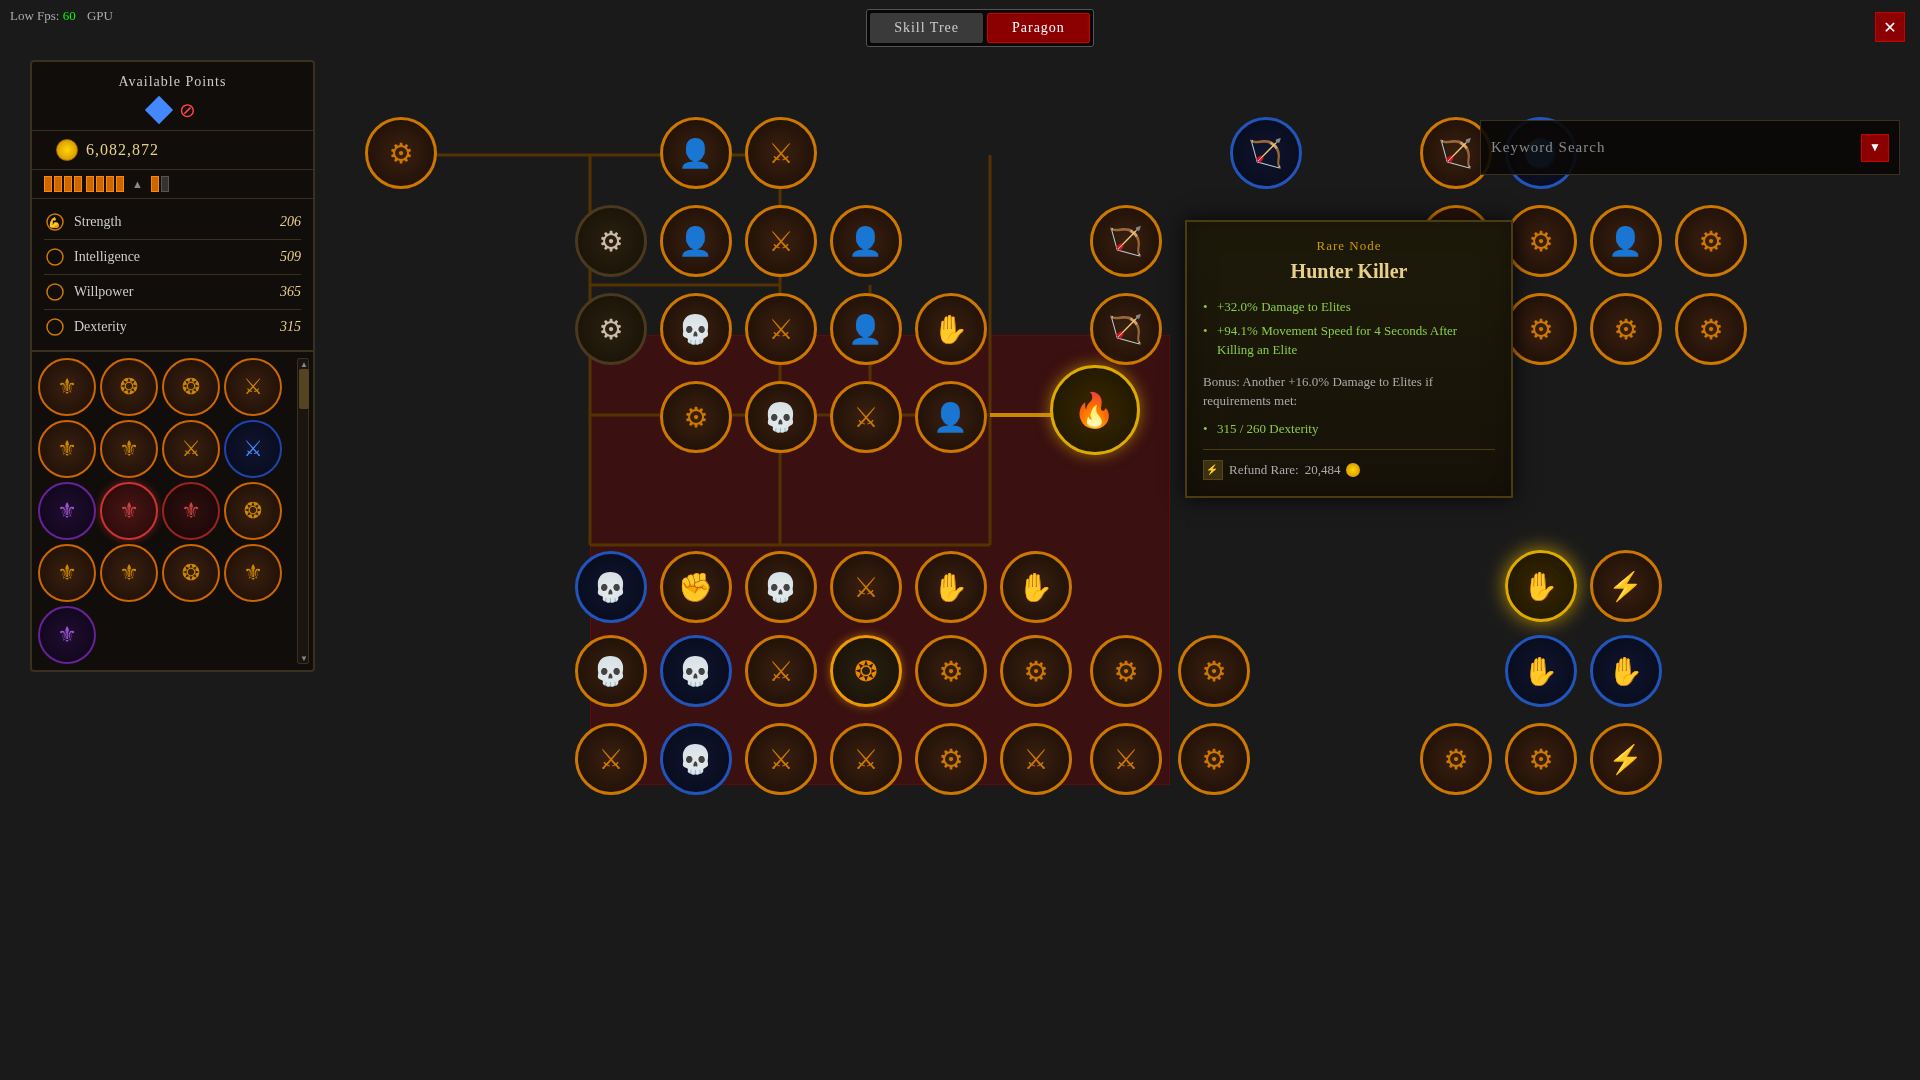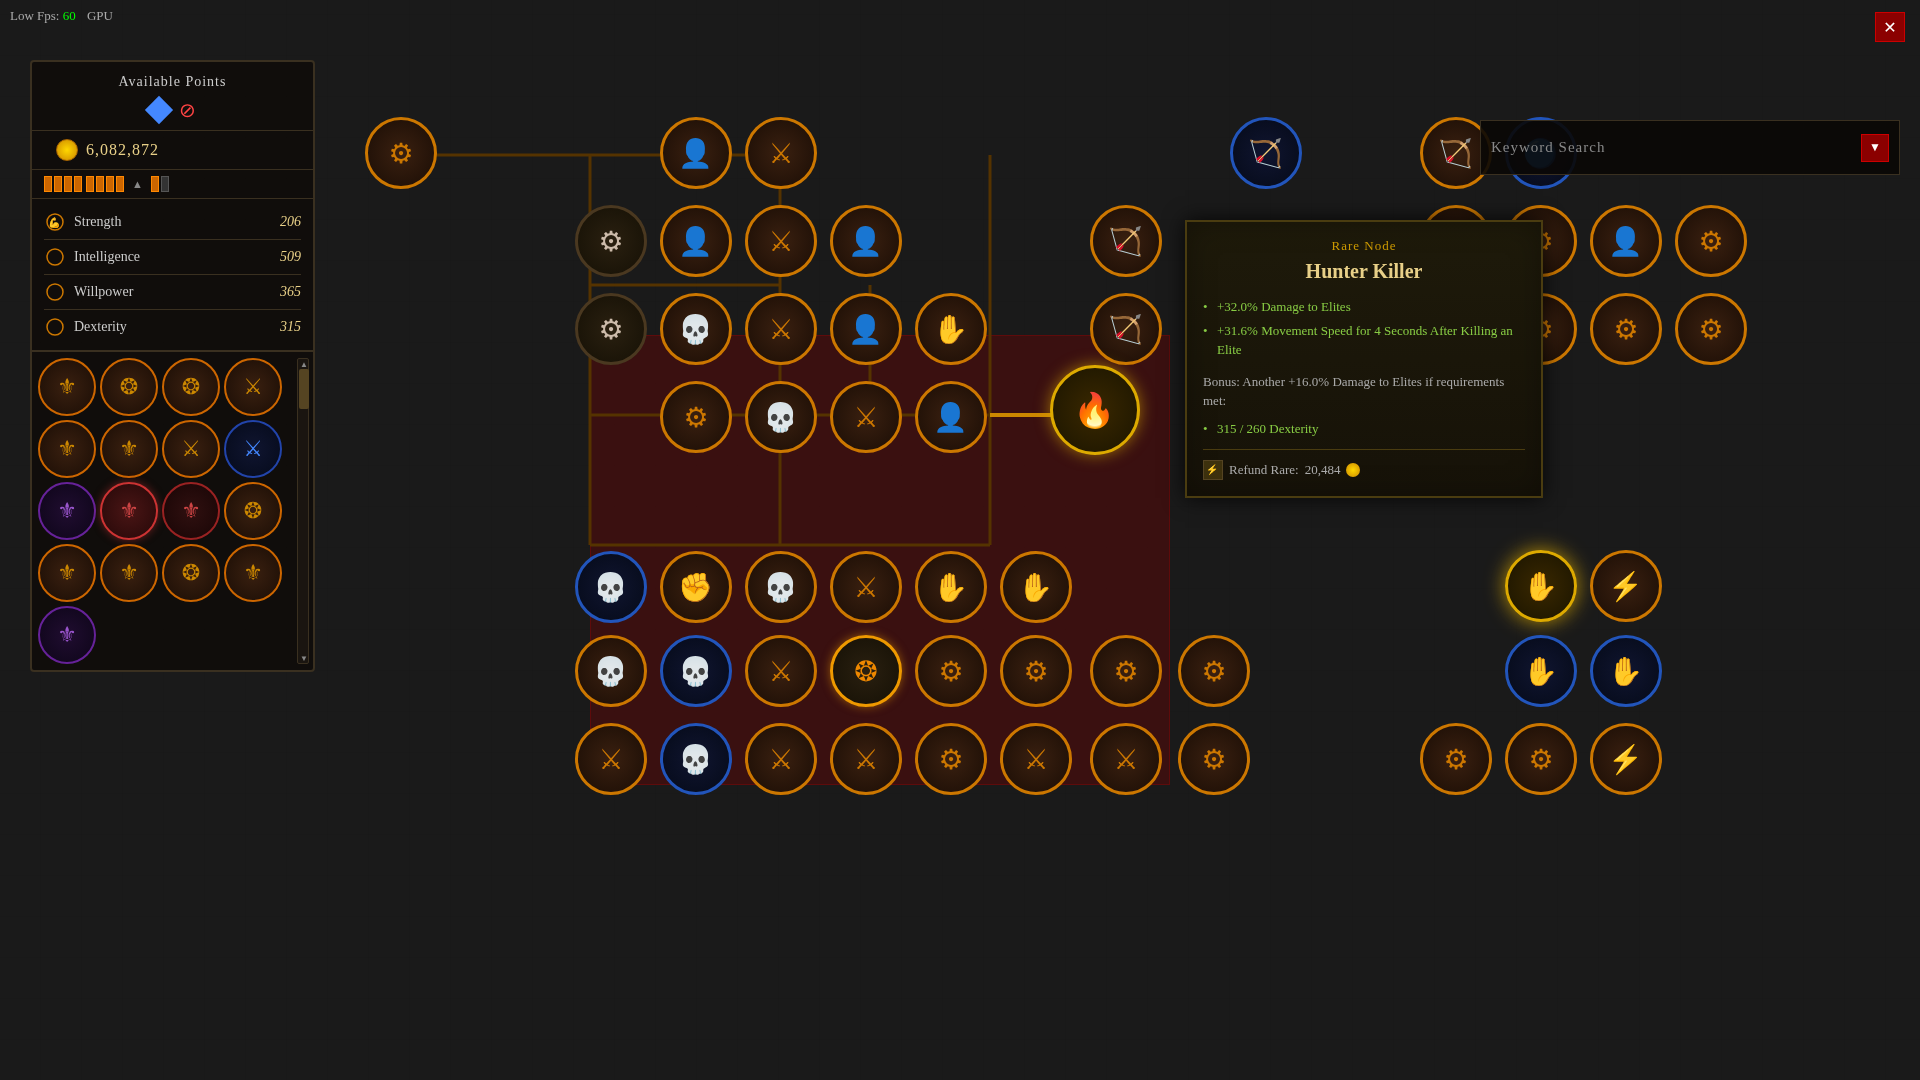--- a/index.html
+++ b/index.html
@@ -428,21 +428,21 @@
     }
 
     .pnode-symbol.blue { color: #4488ff; }
     .pnode-symbol.white { color: #ccbbaa; }
 
     
     .tooltip-box {
       position: absolute;
       left: 895px;
       top: 165px;
-      width: 358px;
+      width: 328px;
       background: linear-gradient(180deg, #1e1a0a 0%, #161208 100%);
       border: 2px solid #4a3c10;
       box-shadow: 0 0 20px rgba(0,0,0,0.8), inset 0 0 30px rgba(0,0,0,0.3);
       z-index: 200;
       padding: 16px;
     }
 
     .tooltip-type {
       color: #cc9900;
       font-size: 13px;
@@ -595,20 +595,24 @@
 
 <div class="bg"></div>
 
 <div class="top-bar">
   <div class="fps-indicator">
     <span class="fps-label">Low Fps:</span>
     <span class="fps-value">60</span>
     <span class="gpu-label">GPU</span>
   </div>
 
+  <div class="tab-group">
+    <button class="tab-btn inactive">Skill Tree</button>
+    <button class="tab-btn active">Paragon</button>
+  </div>
 
   <button class="close-btn">✕</button>
 </div>
 
 <div class="left-panel">
   <div class="available-points-header">
     <div class="available-points-title">Available Points</div>
     <div class="points-icons">
       <span class="diamond-icon"></span>
       <span class="cancel-icon">⊘</span>
@@ -975,21 +979,21 @@
     <div class="pnode orange-node" style="left:1300px;top:668px;">
       <span class="pnode-symbol">⚡</span>
     </div>
   </div>
 
   <div class="tooltip-box">
     <div class="tooltip-type">Rare Node</div>
     <div class="tooltip-name">Hunter Killer</div>
     <ul class="tooltip-bullets">
       <li class="tooltip-bullet">+32.0% Damage to Elites</li>
-      <li class="tooltip-bullet">+31.6% Movement Speed for 4 Seconds After Killing an Elite</li>
+      <li class="tooltip-bullet">+94.1% Movement Speed for 4 Seconds After Killing an Elite</li>
     </ul>
     <div class="tooltip-bonus">Bonus: Another +16.0% Damage to Elites if requirements met:</div>
     <div class="tooltip-req">
       <span class="met">315</span>
       <span> / 260 Dexterity</span>
     </div>
     <hr class="tooltip-divider">
     <div class="tooltip-refund">
       <div class="refund-icon">⚡</div>
       <span>Refund Rare:</span>

